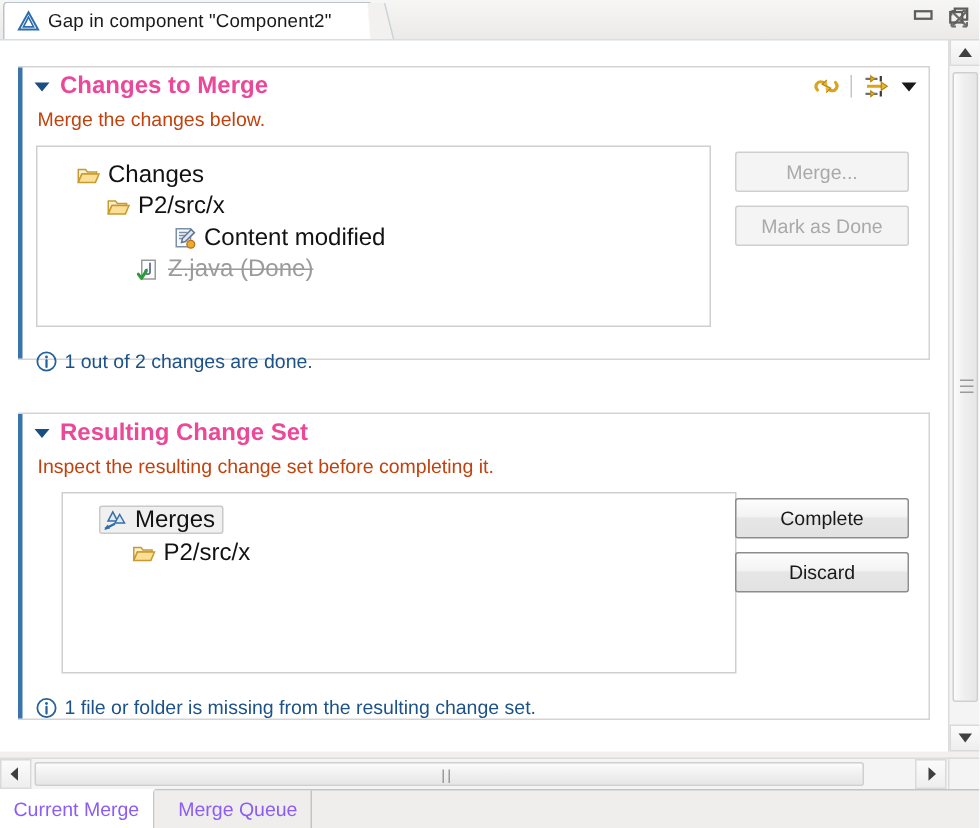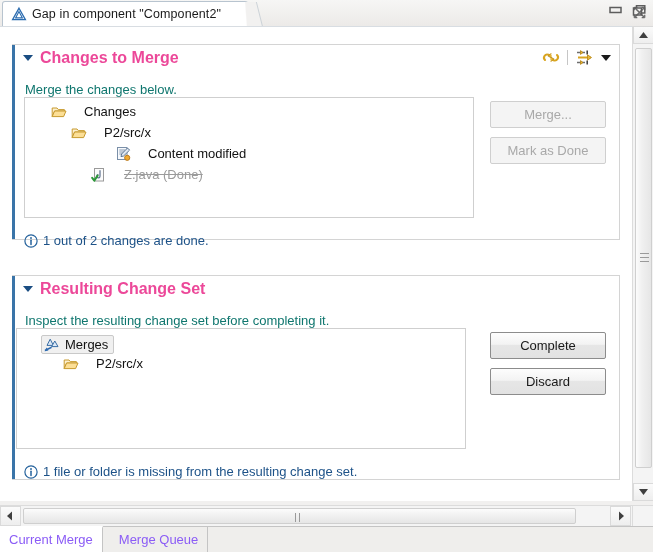--- a/index.html
+++ b/index.html
@@ -120,23 +120,23 @@
     margin-right: 7px;
   }
   .section-title {
     font-size: 16px;
     font-weight: bold;
     color: #ec4899;
     white-space: nowrap;
   }
   .section-desc {
     font-size: 13px;
-    color: #0f766e;
+    color: #c2410c;
     padding-left: 13px;
-    margin-top: 12px;
+    margin-top: 2px;
     white-space: nowrap;
   }
 
   .header-tools {
     position: absolute;
     right: 8px; top: 3px;
     display: flex;
     align-items: center;
     gap: 6px;
   }
@@ -158,26 +158,25 @@
 
   
   .tree-box {
     position: absolute;
     background: #ffffff;
     border: 1px solid #cfcfcf;
     overflow: hidden;
   }
   .tree-row {
     display: flex;
-    align-items: flex-start;
+    align-items: flex-end;
     height: 21px;
-    font-size: 13px;
+    font-size: 16px;
     color: #121212;
     white-space: nowrap;
-    gap: 12px;
   }
   .tree-row .ico {
     width: 16px; height: 16px;
     margin-right: 5px;
     flex: 0 0 auto;
     position: relative;
   }
   .tree-label { line-height: 16px; }
   .tree-row.done .tree-label {
     color: #9b9b9b;
@@ -484,21 +483,21 @@
     </div>
 
     <div class="section" style="left:12px; top:248px; width:608px; height:205px;">
       <div class="section-header">
         <span class="twisty"></span>
         <span class="section-title">Resulting Change Set</span>
       </div>
 
       <div class="section-desc">Inspect the resulting change set before completing it.</div>
 
-      <div class="tree-box" style="left:4px; top:52px; width:450px; height:121px;">
+      <div class="tree-box" style="left:29px; top:52px; width:450px; height:121px;">
         <div class="tree-row selected" style="padding-left:24px; margin-top:6px;">
           <span class="sel">
             <span class="ico">
               <svg width="16" height="16" viewBox="0 0 16 16">
                 <path d="M6.2 2.2 L9.4 8.4 H3 Z" fill="#dce9f7" stroke="#3a6ea5" stroke-width="1"></path>
                 <path d="M10.8 4 L14 9.6 H7.6 Z" fill="#dce9f7" stroke="#3a6ea5" stroke-width="1"></path>
                 <path d="M1 13.5 L7.6 10.2" stroke="#2f6bb0" stroke-width="1.6"></path>
                 <path d="M2.6 10.6 L0.5 14.2 L4.4 13.4 Z" fill="#2f6bb0"></path>
               </svg>
             </span>

